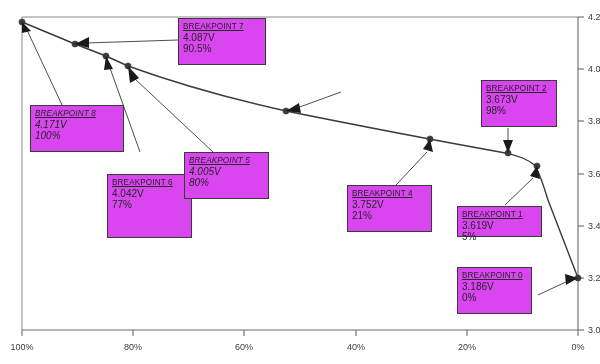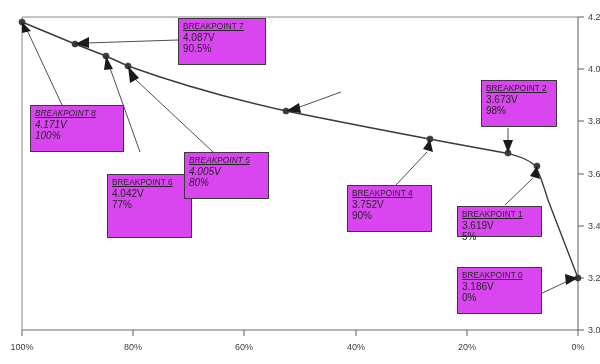--- a/index.html
+++ b/index.html
@@ -218,28 +218,28 @@
 
   <div class="callout" style="left:184px; top:152px; width:85px; height:47px;font-style:italic;">
     <div class="cl-title">BREAKPOINT 5</div>
     <div class="cl-volt">4.005V</div>
     <div class="cl-pct">80%</div>
   </div>
 
   <div class="callout" style="left:347px; top:185px; width:85px; height:47px;">
     <div class="cl-title">BREAKPOINT 4</div>
     <div class="cl-volt">3.752V</div>
-    <div class="cl-pct">90%</div>
+    <div class="cl-pct">21%</div>
   </div>
 
   <div class="callout" style="left:457px; top:206px; width:85px; height:31px;">
     <div class="cl-title">BREAKPOINT 1</div>
     <div class="cl-volt">3.619V</div>
     <div class="cl-pct">5%</div>
   </div>
 
-  <div class="callout" style="left:457px; top:267px; width:85px; height:47px;">
+  <div class="callout" style="left:457px; top:267px; width:75px; height:47px;">
     <div class="cl-title">BREAKPOINT 0</div>
     <div class="cl-volt">3.186V</div>
     <div class="cl-pct">0%</div>
   </div>
 
 </div>
 
 </body></html>

